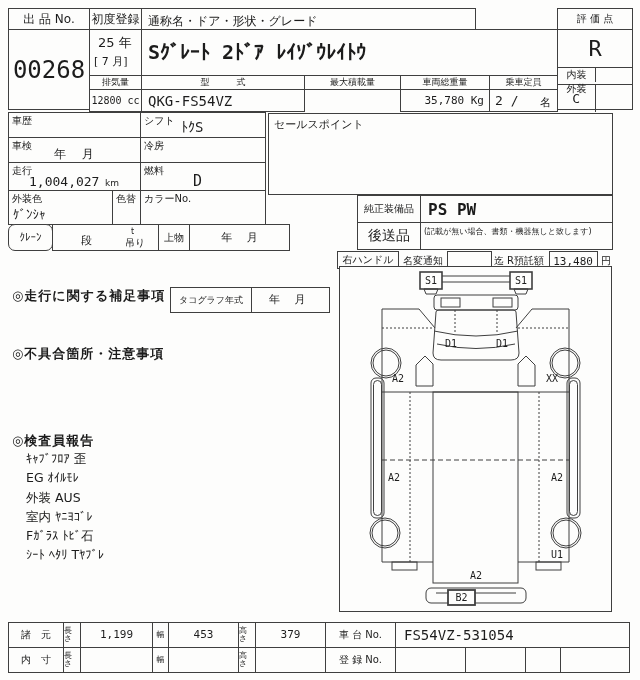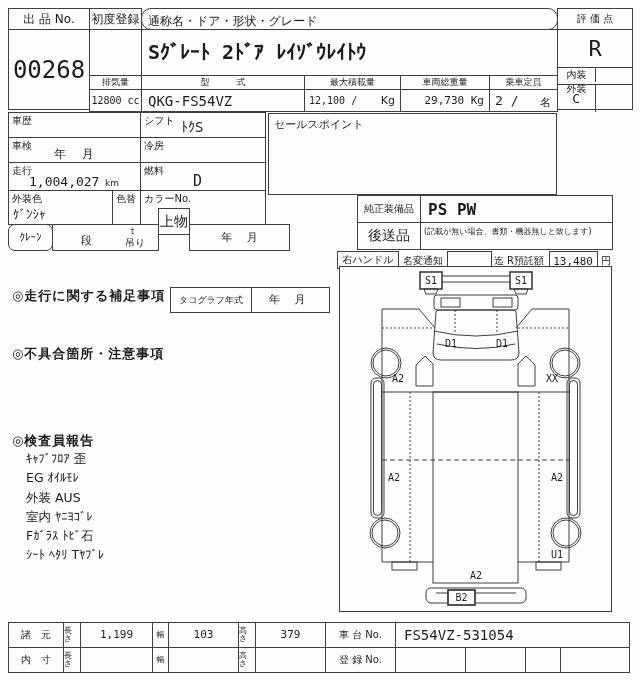--- a/index.html
+++ b/index.html
@@ -27,22 +27,26 @@
   <div class="box c" style="left:8px;top:8px;width:82px;height:22px;">
     <span class="lbl">出 品 No.</span>
   </div>
   <div class="box c mono" style="left:8px;top:29px;width:82px;height:81px;font-size:24px;">
     <span>00268</span>
   </div>
 
   <div class="box c" style="left:89px;top:8px;width:53px;height:22px;">
     <span class="lbl">初度登録</span>
   </div>
-
-  <div class="box" style="left:141px;top:8px;width:417px;height:22px;border-radius:10px;">
+  <div class="box" style="left:89px;top:29px;width:53px;height:47px;">
+    <div class="pre" style="font-size:13px;margin:4px 0 0 8px;">25 年</div>
+    <div class="pre" style="font-size:11px;margin:2px 0 0 4px;">[ 7 月]</div>
+  </div>
+
+  <div class="box" style="left:141px;top:8px;width:335px;height:22px;">
     <span class="lbl" style="position:absolute;top:4px;left:6px;">通称名・ドア・形状・グレード</span>
   </div>
   <div class="box" style="left:141px;top:29px;width:417px;height:47px;">
     <span class="mono" style="position:absolute;top:10px;left:6px;font-size:20px;font-weight:bold;white-space:pre;">Sｸﾞﾚｰﾄ 2ﾄﾞｱ ﾚｲｿﾞｳﾚｲﾄｳ</span>
   </div>
 
   <div class="box" style="left:557px;top:8px;width:76px;height:102px;">
     <div class="c" style="height:20px;border-bottom:1px solid #3f3f3f;font-size:10px;">
       <span>評 価 点</span>
     </div>
@@ -67,29 +71,25 @@
   </div>
   <div class="box c" style="left:141px;top:75px;width:164px;height:15px;font-size:9px;">
     <span class="pre">型　　　式</span>
   </div>
   <div class="box" style="left:141px;top:89px;width:164px;height:23px;">
     <span class="mono" style="position:absolute;top:3px;left:6px;font-size:14px;">QKG-FS54VZ</span>
   </div>
   <div class="box c" style="left:304px;top:75px;width:97px;height:15px;font-size:9px;">
     <span>最大積載量</span>
   </div>
-  <div class="box" style="left:304px;top:89px;width:97px;height:23px;">
-    <span class="mono" style="position:absolute;top:5px;left:4px;font-size:10px;">12,100 /</span>
-    <span style="position:absolute;top:4px;right:5px;font-size:11px;">Kg</span>
-  </div>
   <div class="box c" style="left:400px;top:75px;width:90px;height:15px;font-size:9px;">
     <span>車両総重量</span>
   </div>
   <div class="box" style="left:400px;top:89px;width:90px;height:23px;">
-    <span class="mono" style="position:absolute;top:4px;right:5px;font-size:11px;">29,730 Kg</span>
+    <span class="mono" style="position:absolute;top:4px;right:5px;font-size:11px;">35,780 Kg</span>
   </div>
   <div class="box c" style="left:489px;top:75px;width:69px;height:15px;font-size:9px;">
     <span>乗車定員</span>
   </div>
   <div class="box" style="left:489px;top:89px;width:69px;height:23px;">
     <span class="mono" style="position:absolute;top:3px;left:5px;font-size:13px;">2 /</span>
     <span style="position:absolute;top:5px;right:6px;font-size:11px;">名</span>
   </div>
 
   <div class="box" style="left:8px;top:112px;width:133px;height:26px;">
@@ -126,28 +126,28 @@
     <span class="corner">カラーNo.</span>
   </div>
   <div class="box c" style="left:8px;top:224px;width:45px;height:27px;font-size:11px;border-radius:7px;">
     <span class="mono">ｸﾚｰﾝ</span>
   </div>
   <div class="box" style="left:52px;top:224px;width:107px;height:27px;">
     <span style="position:absolute;top:8px;left:28px;font-size:11px;">段</span>
     <span style="position:absolute;top:2px;left:78px;font-size:8px;">t</span>
     <span style="position:absolute;top:11px;left:72px;font-size:10px;">吊り</span>
   </div>
-  <div class="box c" style="left:158px;top:208px;width:32px;height:27px;font-size:14px;">
+  <div class="box c" style="left:158px;top:224px;width:32px;height:27px;font-size:10px;">
     <span>上物</span>
   </div>
   <div class="box c" style="left:189px;top:224px;width:101px;height:27px;font-size:11px;">
     <span class="pre">年　 月</span>
   </div>
 
-  <div class="box" style="left:268px;top:113px;width:289px;height:82px;padding-left:8px;">
+  <div class="box" style="left:268px;top:113px;width:345px;height:82px;padding-left:8px;">
     <span style="position:absolute;top:3px;left:5px;font-size:11px;">セールスポイント</span>
   </div>
   <div class="box" style="left:357px;top:195px;width:256px;height:28px;">
     <div class="c" style="position:absolute;left:0;top:0;width:62px;height:100%;border-right:1px solid #3f3f3f;font-size:10px;">純正装備品</div>
     <span class="mono" style="position:absolute;top:4px;left:70px;font-size:16px;font-weight:bold;">PS PW</span>
   </div>
   <div class="box" style="left:357px;top:222px;width:256px;height:28px;">
     <div class="c" style="position:absolute;left:0;top:0;width:62px;height:100%;border-right:1px solid #3f3f3f;font-size:14px;">後送品</div>
     <span style="position:absolute;top:3px;left:66px;font-size:8px;">(記載が無い場合、書類・機器無しと致します)</span>
   </div>
@@ -255,21 +255,21 @@
         <text x="121.5" y="334" text-anchor="middle">B2</text>
       </g>
     </svg>
   </div>
 
   <div class="box" style="left:8px;top:622px;width:622px;height:51px;display:grid;grid-template-columns:55px 17px 72px 16px 70px 17px 70px 70px 233px;grid-auto-rows:24.5px;">
     <div class="grid-cell" style="border-bottom:1px solid #3f3f3f;font-size:10px;">諸　元</div>
     <div class="grid-cell vert" style="border-bottom:1px solid #3f3f3f;">長さ</div>
     <div class="grid-cell mono" style="border-bottom:1px solid #3f3f3f;font-size:11px;">1,199</div>
     <div class="grid-cell" style="border-bottom:1px solid #3f3f3f;font-size:8px;">幅</div>
-    <div class="grid-cell mono" style="border-bottom:1px solid #3f3f3f;font-size:11px;">103</div>
+    <div class="grid-cell mono" style="border-bottom:1px solid #3f3f3f;font-size:11px;">453</div>
     <div class="grid-cell vert" style="border-bottom:1px solid #3f3f3f;">高さ</div>
     <div class="grid-cell mono" style="border-bottom:1px solid #3f3f3f;font-size:11px;">379</div>
     <div class="grid-cell" style="border-bottom:1px solid #3f3f3f;font-size:10px;">車 台 No.</div>
     <div class="grid-cell mono" style="border-bottom:1px solid #3f3f3f;border-right:none;font-size:14px;justify-content:flex-start;padding-left:8px;">FS54VZ-531054</div>
 
     <div class="grid-cell" style="font-size:10px;">内　寸</div>
     <div class="grid-cell vert">長さ</div>
     <div class="grid-cell mono" style="font-size:11px;"></div>
     <div class="grid-cell" style="font-size:8px;">幅</div>
     <div class="grid-cell mono" style="font-size:11px;"></div>

